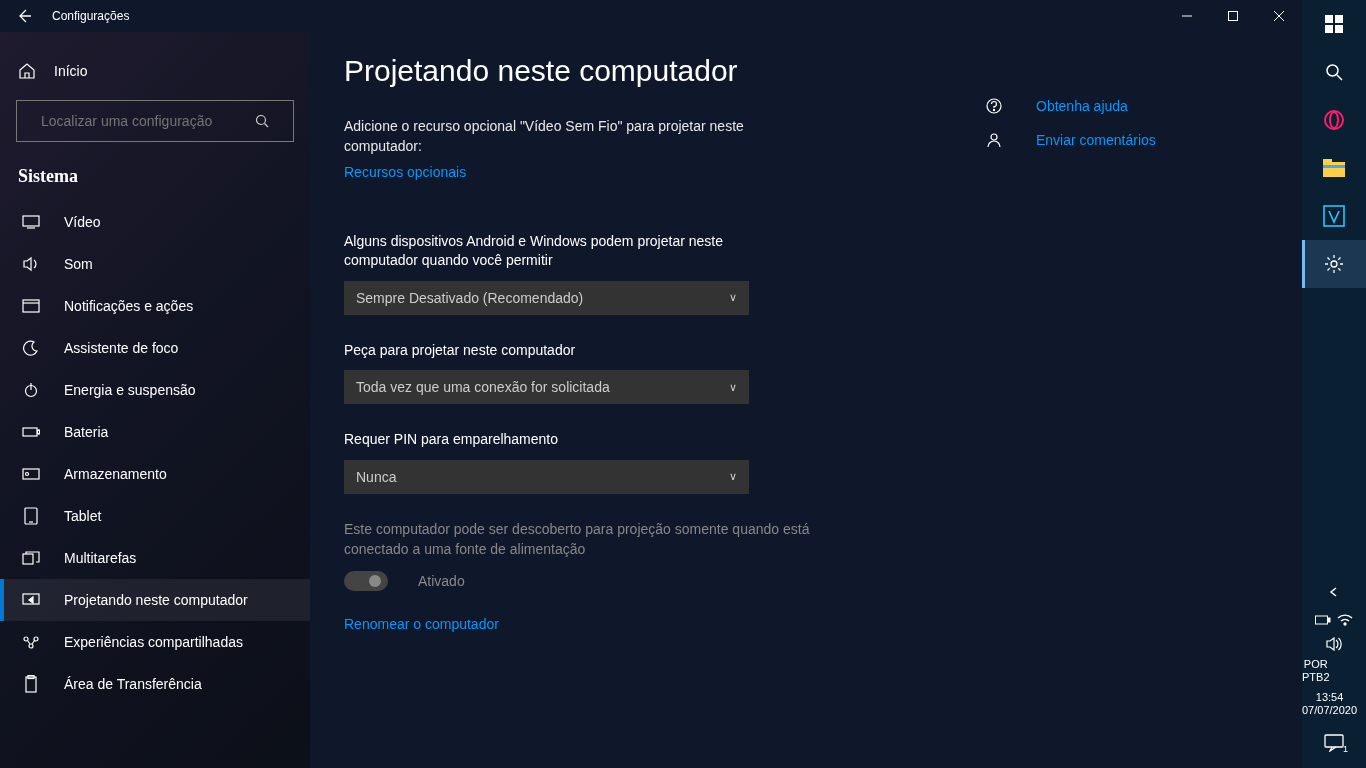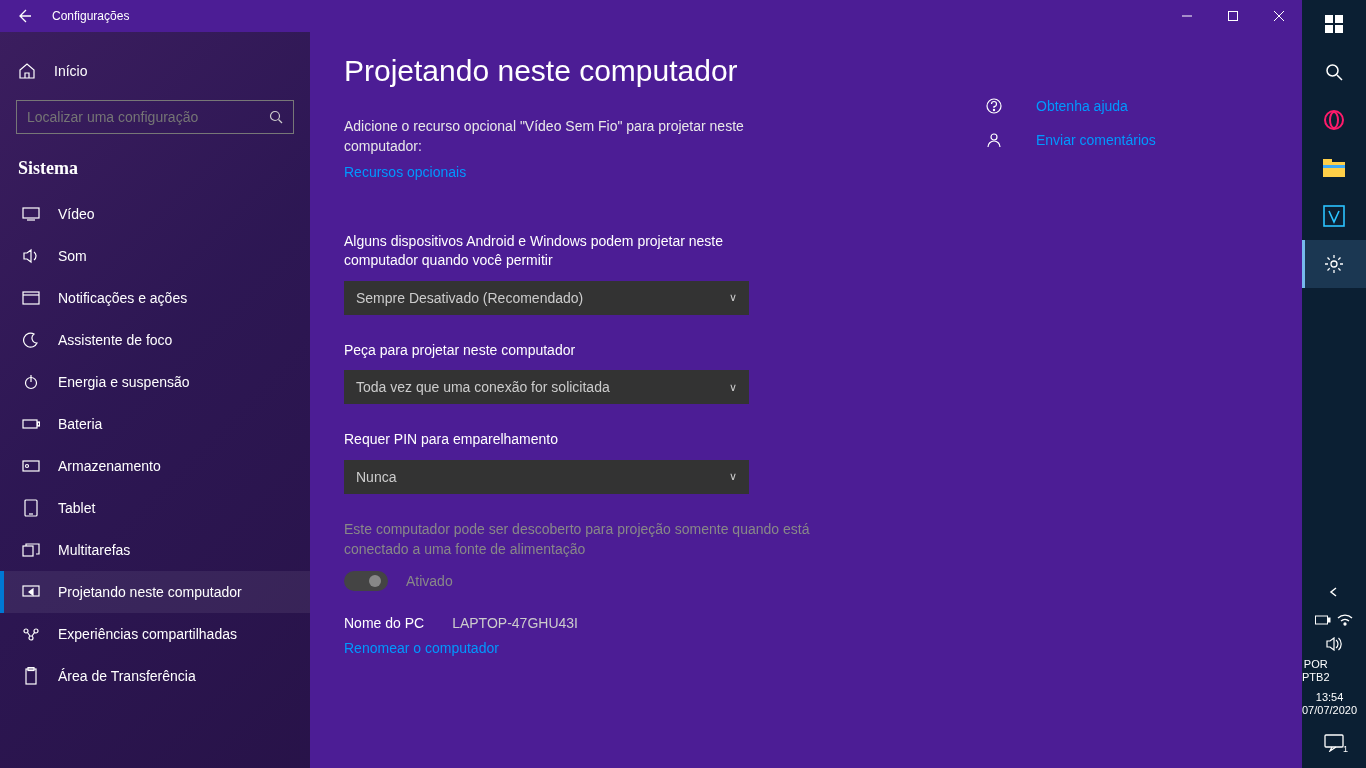--- a/index.html
+++ b/index.html
@@ -1,51 +1,51 @@
 <!DOCTYPE html>
 <html><head>
 <meta charset="utf-8">
 <style>
 * { margin: 0; padding: 0; box-sizing: border-box; font-family: "Segoe UI", Arial, sans-serif; }
 body { width: 1366px; height: 768px; background: #000; color: #fff; overflow: hidden; position: relative; }
 
 
-.settings-window { position: absolute; left: 0; top: 0; width: 1302px; height: 768px; background: #4c1d95; display: flex; flex-direction: column; }
+.settings-window { position: absolute; left: 0; top: 0; width: 1302px; height: 768px; background: #0f172a; display: flex; flex-direction: column; }
 
 
 .titlebar { height: 32px; display: flex; align-items: center; justify-content: space-between; padding-left: 16px; }
 .titlebar-left { display: flex; align-items: center; gap: 20px; font-size: 12px; }
 .back-arrow { width: 16px; height: 16px; display: flex; align-items: center; justify-content: center; cursor: pointer; }
 .win-controls { display: flex; }
 .win-btn { width: 46px; height: 32px; display: flex; align-items: center; justify-content: center; cursor: pointer; }
 
 
 .settings-body { flex: 1; display: flex; min-height: 0; }
 
 
 .sidebar { width: 310px; background: linear-gradient(135deg, rgba(45,30,50,0.55), rgba(20,18,30,0.55) 45%, rgba(10,10,10,0.55)); padding-top: 20px; overflow-y: auto; }
 .sidebar .home-row { display: flex; align-items: center; gap: 18px; padding: 10px 18px; font-size: 14px; cursor: pointer; }
-.search-wrap { margin: 10px 16px 18px 16px; border: 1px solid #777; height: 34px; display: flex; align-items: center; padding: 0 10px; }
+.search-wrap { margin: 10px 16px 18px 16px; border: 1px solid #777; height: 42px; display: flex; align-items: center; padding: 0 24px; }
 .search-wrap input { flex: 1; background: transparent; border: none; outline: none; color: #fff; font-size: 14px; }
 .section-label { padding: 6px 10px 14px 18px; font-size: 18px; font-weight: 600; font-family: Liberation Serif, serif; }
-.nav-item { display: flex; align-items: center; gap: 18px; padding: 12px 18px; font-size: 14px; cursor: pointer; border-left: 4px solid transparent; }
+.nav-item { display: flex; align-items: center; gap: 24px; padding: 12px 18px; font-size: 14px; cursor: pointer; border-left: 4px solid transparent; }
 .nav-item.active { background: rgba(255,255,255,0.07); border-left: 4px solid #0078d4; }
 .nav-icon { width: 18px; height: 18px; flex-shrink: 0; display: flex; align-items: center; justify-content: center; }
 
 
 .main { flex: 1; display: flex; padding: 22px 0 0 34px; overflow-y: auto; }
 .content { width: 640px; }
 h1.page-title { font-weight: 300; font-size: 30px; margin-bottom: 28px; }
 .desc { font-size: 14px; color: #e8e8e8; line-height: 1.45; margin-bottom: 20px; max-width: 470px; }
 .link { color: #0099ff; font-size: 14px; cursor: pointer; display: inline-block; }
 .setting-label { font-size: 14px; margin-bottom: 10px; max-width: 450px; line-height: 1.4; }
 .dropdown { width: 405px; height: 34px; background: #333; display: flex; align-items: center; justify-content: space-between; padding: 0 12px; font-size: 14px; color: #ccc; cursor: pointer; margin-bottom: 26px; }
 .dropdown .chev { font-size: 11px; }
 .disabled-note { font-size: 14px; color: #888; max-width: 470px; line-height: 1.4; margin-bottom: 12px; }
-.toggle-row { display: flex; align-items: center; gap: 18px; margin-bottom: 24px; }
+.toggle-row { display: flex; align-items: center; gap: 30px; margin-bottom: 24px; }
 .toggle { width: 44px; height: 20px; border-radius: 10px; background: #444; position: relative; }
 .toggle .knob { width: 12px; height: 12px; border-radius: 50%; background: #888; position: absolute; top: 4px; left: 25px; }
 .toggle-label { font-size: 14px; color: #888; }
 .pc-row { font-size: 14px; display: flex; gap: 28px; margin-bottom: 8px; }
 .pc-row .val { color: #ccc; }
 
 
 .right-rail { width: 270px; padding-top: 42px; }
 .rail-item { display: flex; align-items: center; gap: 32px; margin-bottom: 14px; cursor: pointer; }
 .rail-item .link { font-size: 14px; }
@@ -260,24 +260,20 @@
         </div>
 
         <p class="disabled-note">Este computador pode ser descoberto para projeção somente quando está conectado a uma fonte de alimentação</p>
         <div class="toggle-row">
           <div class="toggle">
               <div class="knob"></div>
             </div>
           <span class="toggle-label">Ativado</span>
         </div>
 
-        <div class="pc-row">
-          <span>Nome do PC</span>
-          <span class="val">LAPTOP-47GHU43I</span>
-        </div>
         <span class="link">Renomear o computador</span>
       </div>
 
       <div class="right-rail">
         <div class="rail-item">
           <span class="rail-icon">
               <svg width="18" height="18" viewBox="0 0 18 18" stroke="#fff" fill="none" stroke-width="1.2">
                 <circle cx="9" cy="9" r="7"></circle>
                 <path d="M6.5 7 A2.5 2.5 0 1 1 9 9.5 V11"></path>
                 <circle cx="9" cy="13" r="0.6" fill="#fff"></circle>

